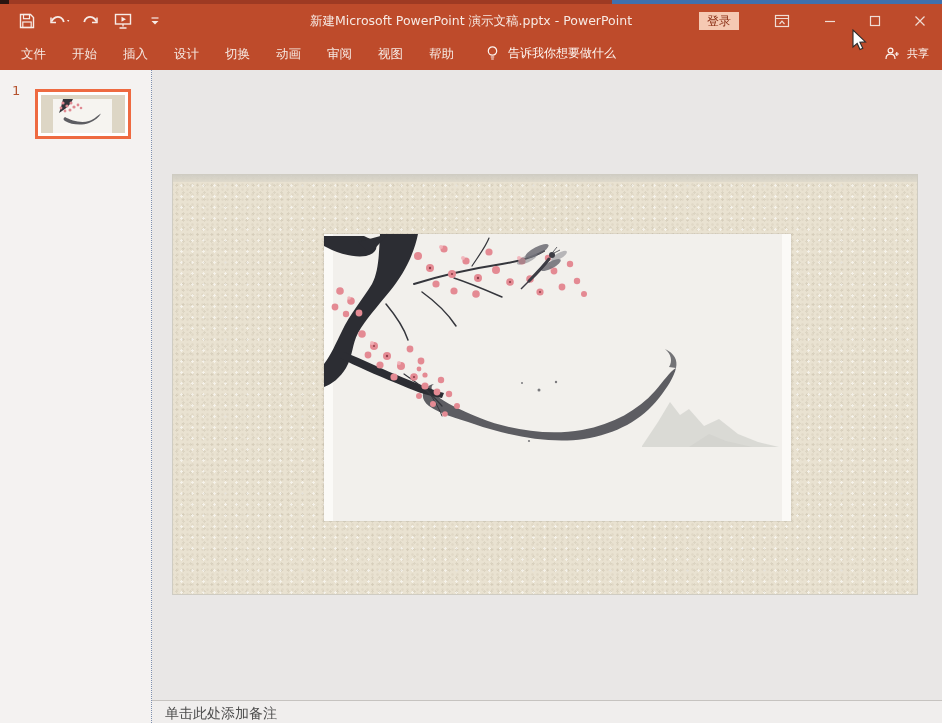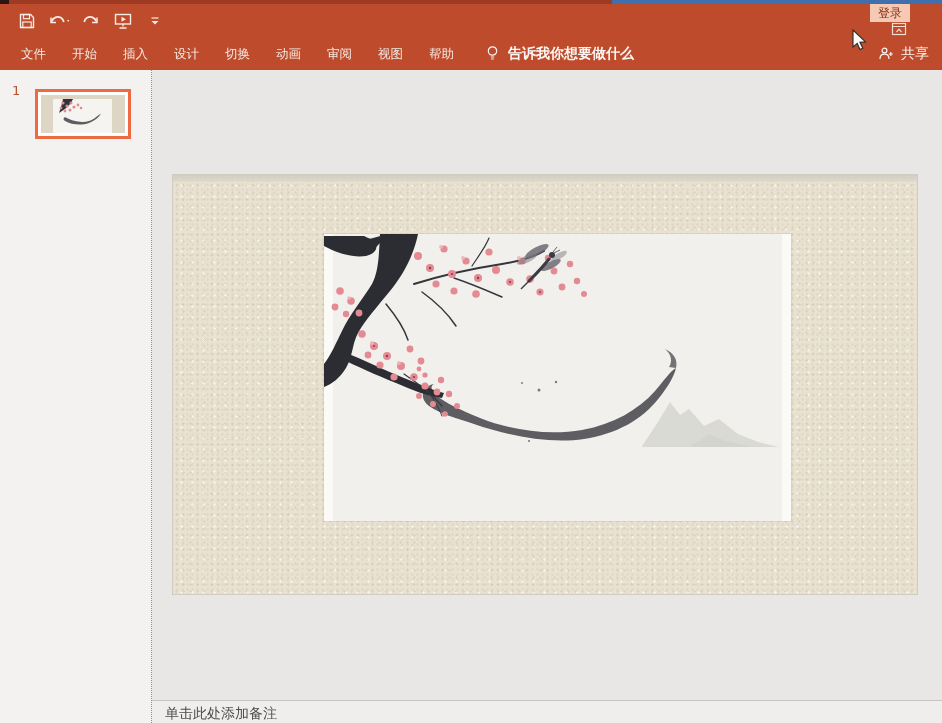--- a/index.html
+++ b/index.html
@@ -14,36 +14,36 @@
   .top-strip .right { flex:1; background:#3f70ad; }
 
   
   .titlebar { position:absolute; left:0; top:4px; width:942px; height:33px;
               background:#be4b2b; display:flex; align-items:center; }
   .qat { display:flex; align-items:center; gap:6px; padding-left:14px; height:100%; }
   .qat .btn { width:26px; height:26px; display:flex; align-items:center; justify-content:center; }
   .qat svg { display:block; }
   .win-title { position:absolute; left:50%; top:0; transform:translateX(-50%);
                height:33px; line-height:33px; color:#f7e9e3; font-size:12.5px; white-space:nowrap; }
-  .tb-right { position:absolute; right:0; top:0; height:33px; display:flex; align-items:center;flex-direction:column; }
+  .tb-right { position:absolute; right:0; top:0; height:33px; display:flex; align-items:center; }
   .login-btn { width:40px; height:18px; background:#f5c9b3; color:#8a2e15; font-size:12px;
                line-height:18px; text-align:center; margin-right:32px; cursor:default; }
   .ribbon-opts { width:22px; height:22px; display:flex; align-items:center; justify-content:center;
                  margin-right:14px; }
   .winctl { width:45px; height:33px; display:flex; align-items:center; justify-content:center; }
 
   
   .tabs-row { position:absolute; left:0; top:37px; width:942px; height:33px; background:#be4b2b;
               display:flex; align-items:center; padding-left:8px; }
   .tab { color:#f6e9e3; font-size:12.5px; padding:0 13px; height:33px; line-height:33px;
          white-space:nowrap; }
   .tellme { display:flex; align-items:center; gap:8px; margin-left:18px; color:#fdf6f2;
-            font-size:14px;font-weight:bold; }
+            font-size:12px; }
   .share { margin-left:auto; display:flex; align-items:center; gap:7px; padding-right:13px;
-           color:#fdf6f2; font-size:14px; }
+           color:#fdf6f2; font-size:11px; }
 
   
   .thumb-panel { position:absolute; left:0; top:70px; width:152px; height:653px;
                  background:#f4f2f1; border-right:1px dotted #7d8fae; }
   .slide-number { position:absolute; left:12px; top:13px; color:#b5522e; font-size:13px; }
   .thumbnail { position:absolute; left:35px; top:19px; width:96px; height:50px;
                border:3px solid #ee6a41; background:#ffffff; padding:3px; }
   .thumb-slide { width:100%; height:100%; background:#ddd6c5; position:relative; overflow:hidden; }
   .thumb-photo { position:absolute; left:12px; top:4px; width:59px; height:34px; background:#f6f4f0; }
 
@@ -109,20 +109,21 @@
       </svg>
     </div>
     <div class="btn">
       <svg width="12" height="12" viewBox="0 0 12 12">
         <path d="M2.5 3 h7" stroke="#f7ece7" stroke-width="1.2" fill="none"></path>
         <path d="M2.5 6 l3.5 3.5 l3.5 -3.5 z" fill="#f7ece7"></path>
       </svg>
     </div>
   </div>
 
+  <div class="win-title">新建Microsoft PowerPoint 演示文稿.pptx  -  PowerPoint</div>
 
   <div class="tb-right">
     <div class="login-btn">登录</div>
     <div class="ribbon-opts">
       <svg width="16" height="14" viewBox="0 0 16 14">
         <rect x="1.5" y="1.5" width="13" height="11" fill="none" stroke="#f0ddd5" stroke-width="1.2"></rect>
         <path d="M1.5 4.5 h13" stroke="#f0ddd5" stroke-width="1"></path>
         <path d="M5.5 10 l2.5 -2.8 l2.5 2.8" fill="none" stroke="#f0ddd5" stroke-width="1.2"></path>
       </svg>
     </div>

